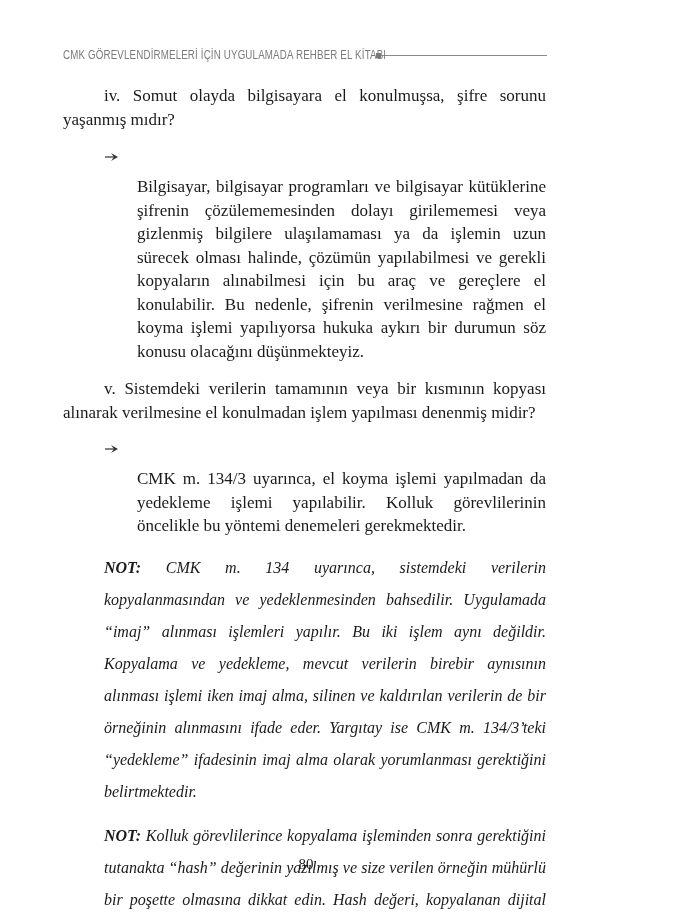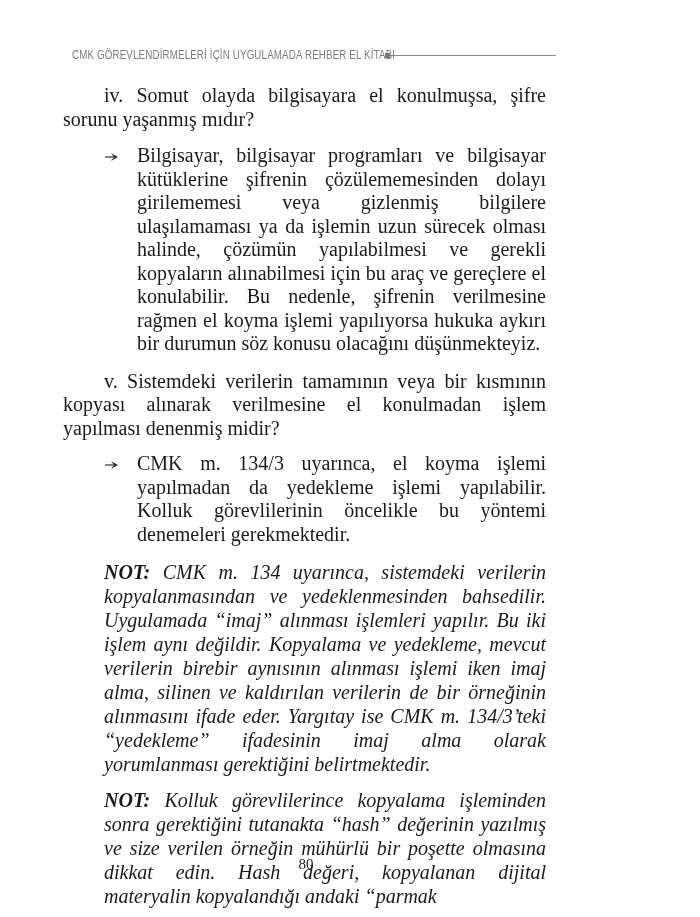--- a/index.html
+++ b/index.html
@@ -11,21 +11,21 @@
       width: 700px;
       height: 917px;
       position: relative;
       overflow: hidden;
       font-family: "Liberation Serif", "DejaVu Serif", serif;
       color: #1a1a1a;
     }
     .running-header {
       position: absolute;
       top: 46px;
-      left: 72px;
+      left: 63px;
       width: 484px;
       height: 18px;
       display: flex;
       align-items: center;
     }
     .running-header .title {
       font-family: "Liberation Sans", "DejaVu Sans", sans-serif;
       font-size: 12.5px;
       letter-spacing: 0.2px;
       color: #7a7a7a;
@@ -47,21 +47,21 @@
       background: #8a8a8a;
     }
     .content {
       position: absolute;
       top: 84px;
       left: 104px;
       width: 442px;
     }
     p {
       margin: 0;
-      font-size: 20px;
+      font-size: 17px;
       line-height: 23.5px;
       text-align: justify;
     }
     .question {
       text-indent: 41px;
       margin-left: -41px;
     }
     .question.q1 { margin-bottom: 13px; }
     .question.q2 { margin-top: 14px; margin-bottom: 12px; }
     .bullet {
@@ -72,26 +72,26 @@
       width: 33px;
       flex: 0 0 33px;
       font-size: 16px;
       line-height: 23.5px;
       color: #333;
     }
     .bullet .arrow svg {
       display: block;
       margin-top: 8px;
     }
-    .bullet p { flex: 1 1 auto; }
+    .bullet p { flex: 1 1 auto; margin-top: 31px; }
     .note {
       margin-top: 14px;
       font-style: italic;
-      font-size: 20px;
-      line-height: 24px;
+      font-size: 16px;
+      line-height: 32px;
     }
     .note .label {
       font-weight: bold;
       font-style: italic;
     }
     .note.n2 { margin-top: 12px; }
     .page-number {
       position: absolute;
       top: 856px;
       left: 0;

